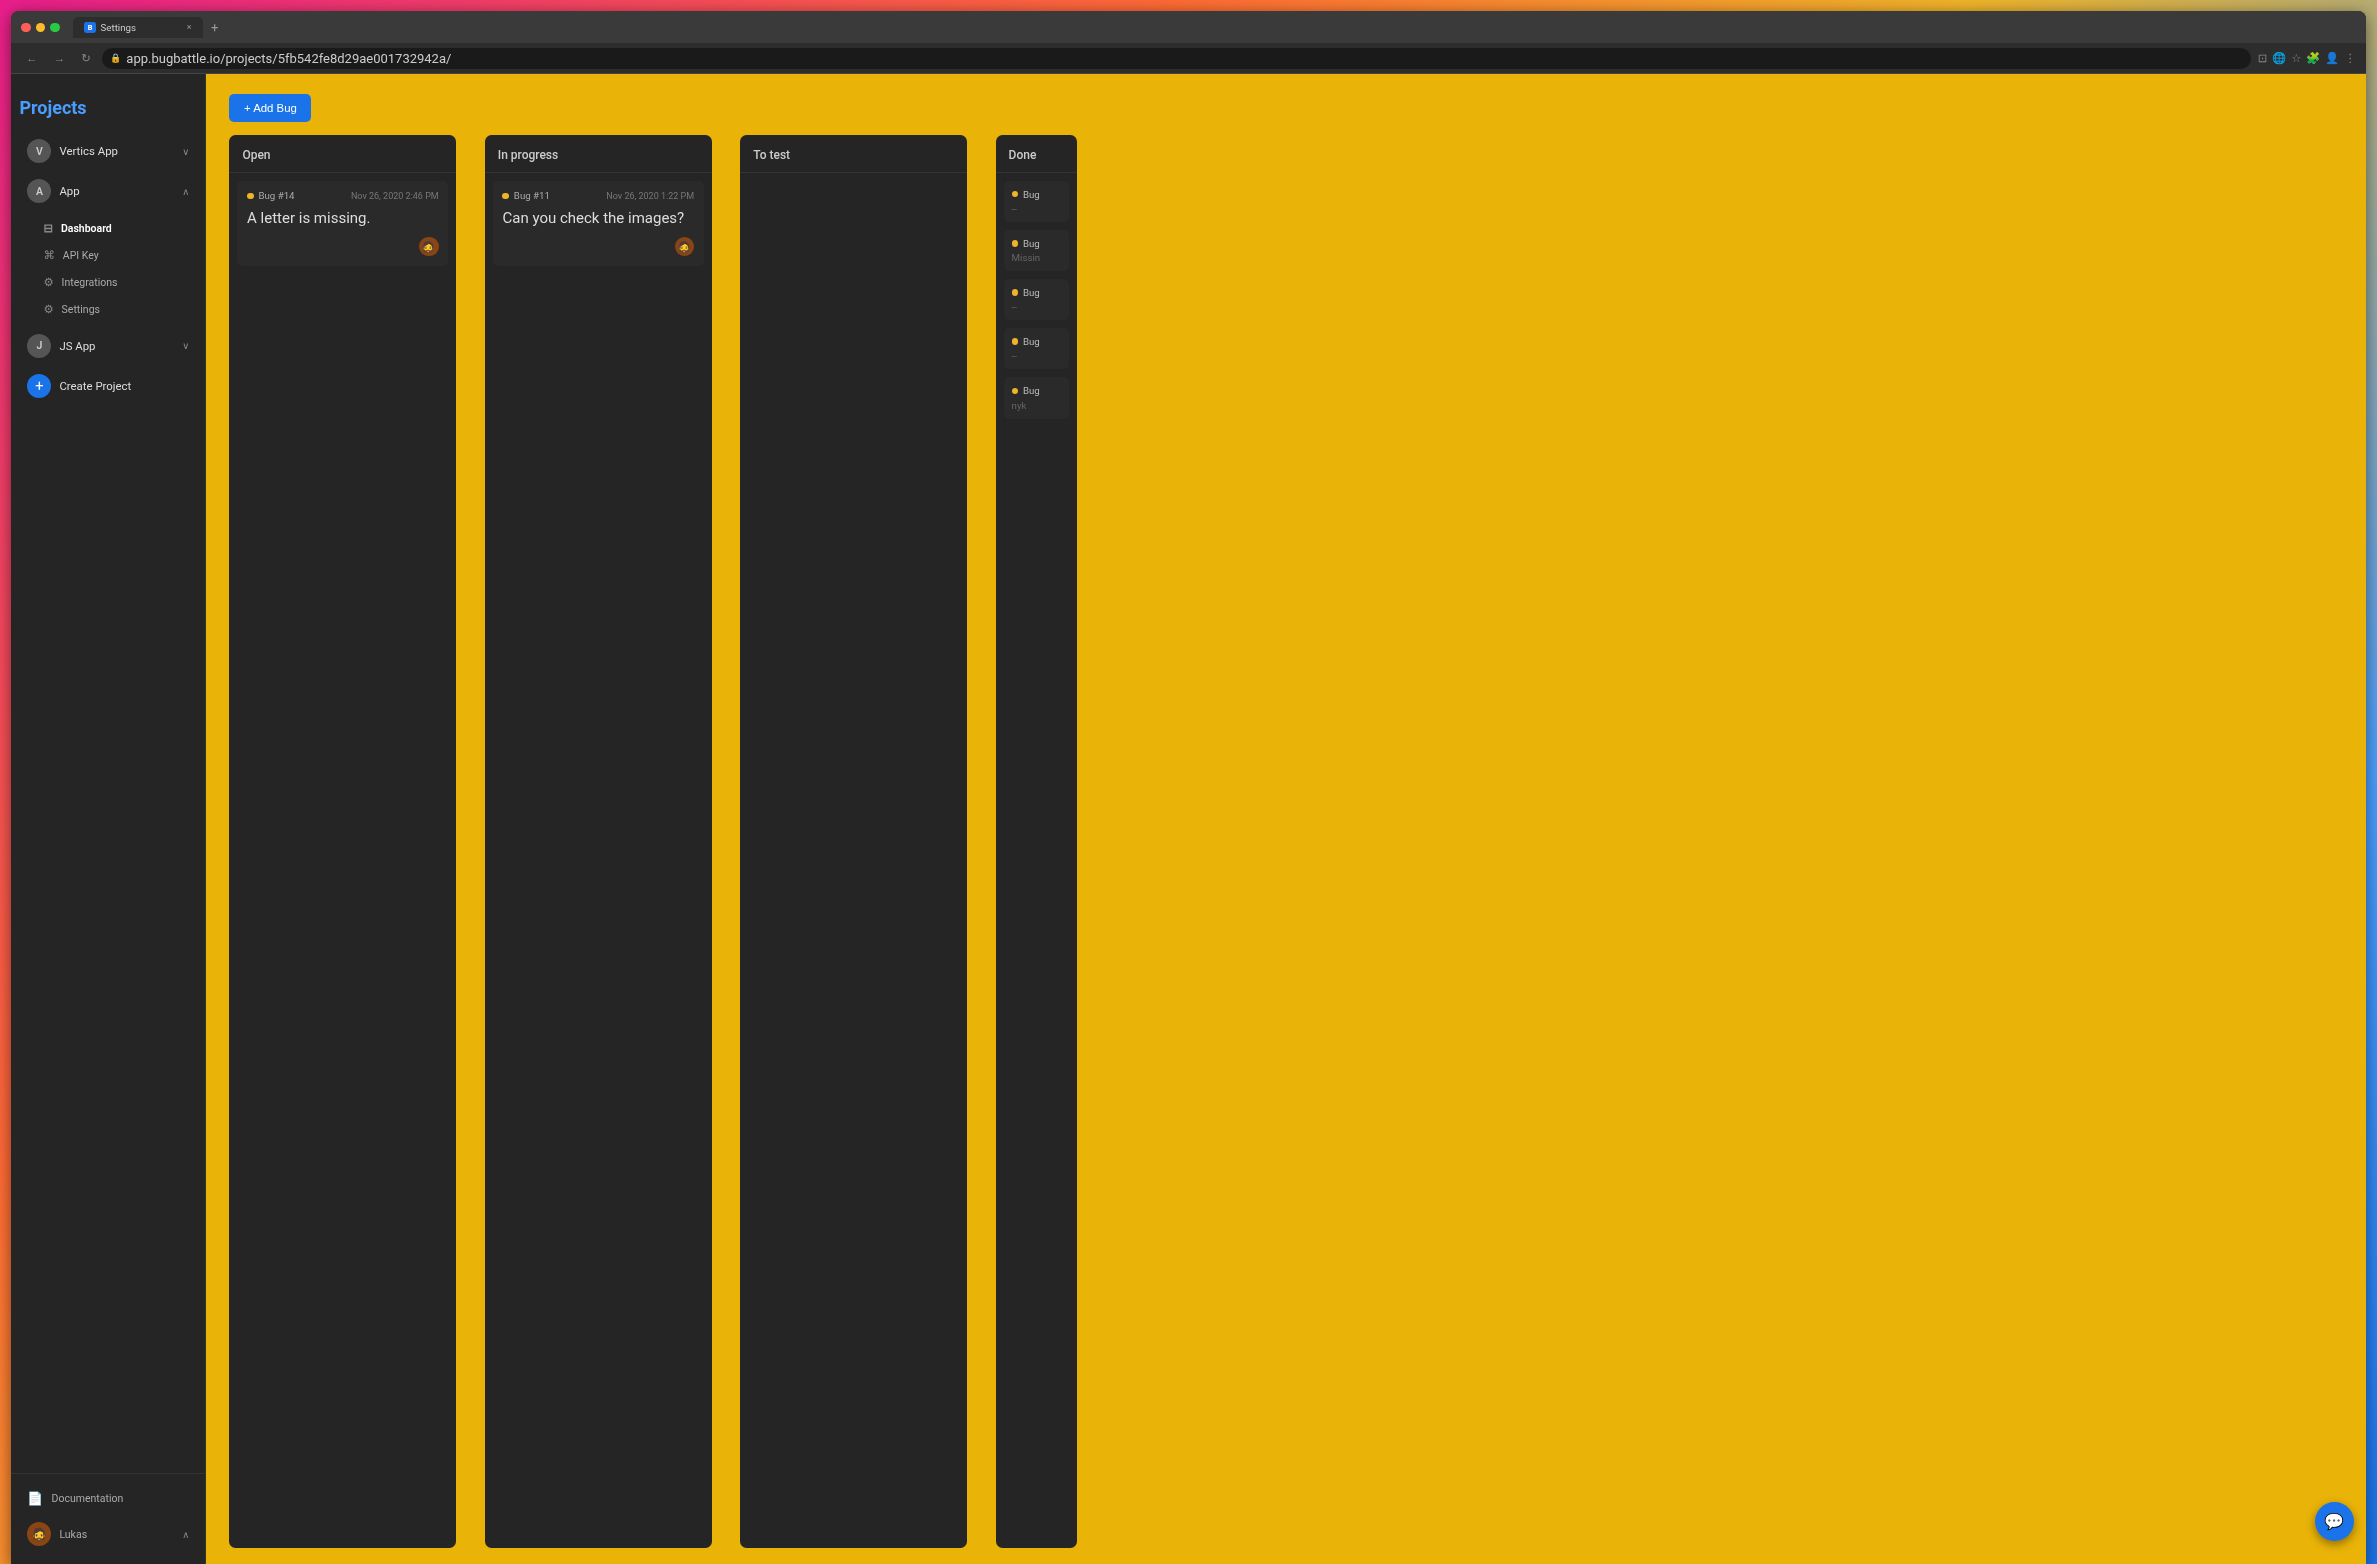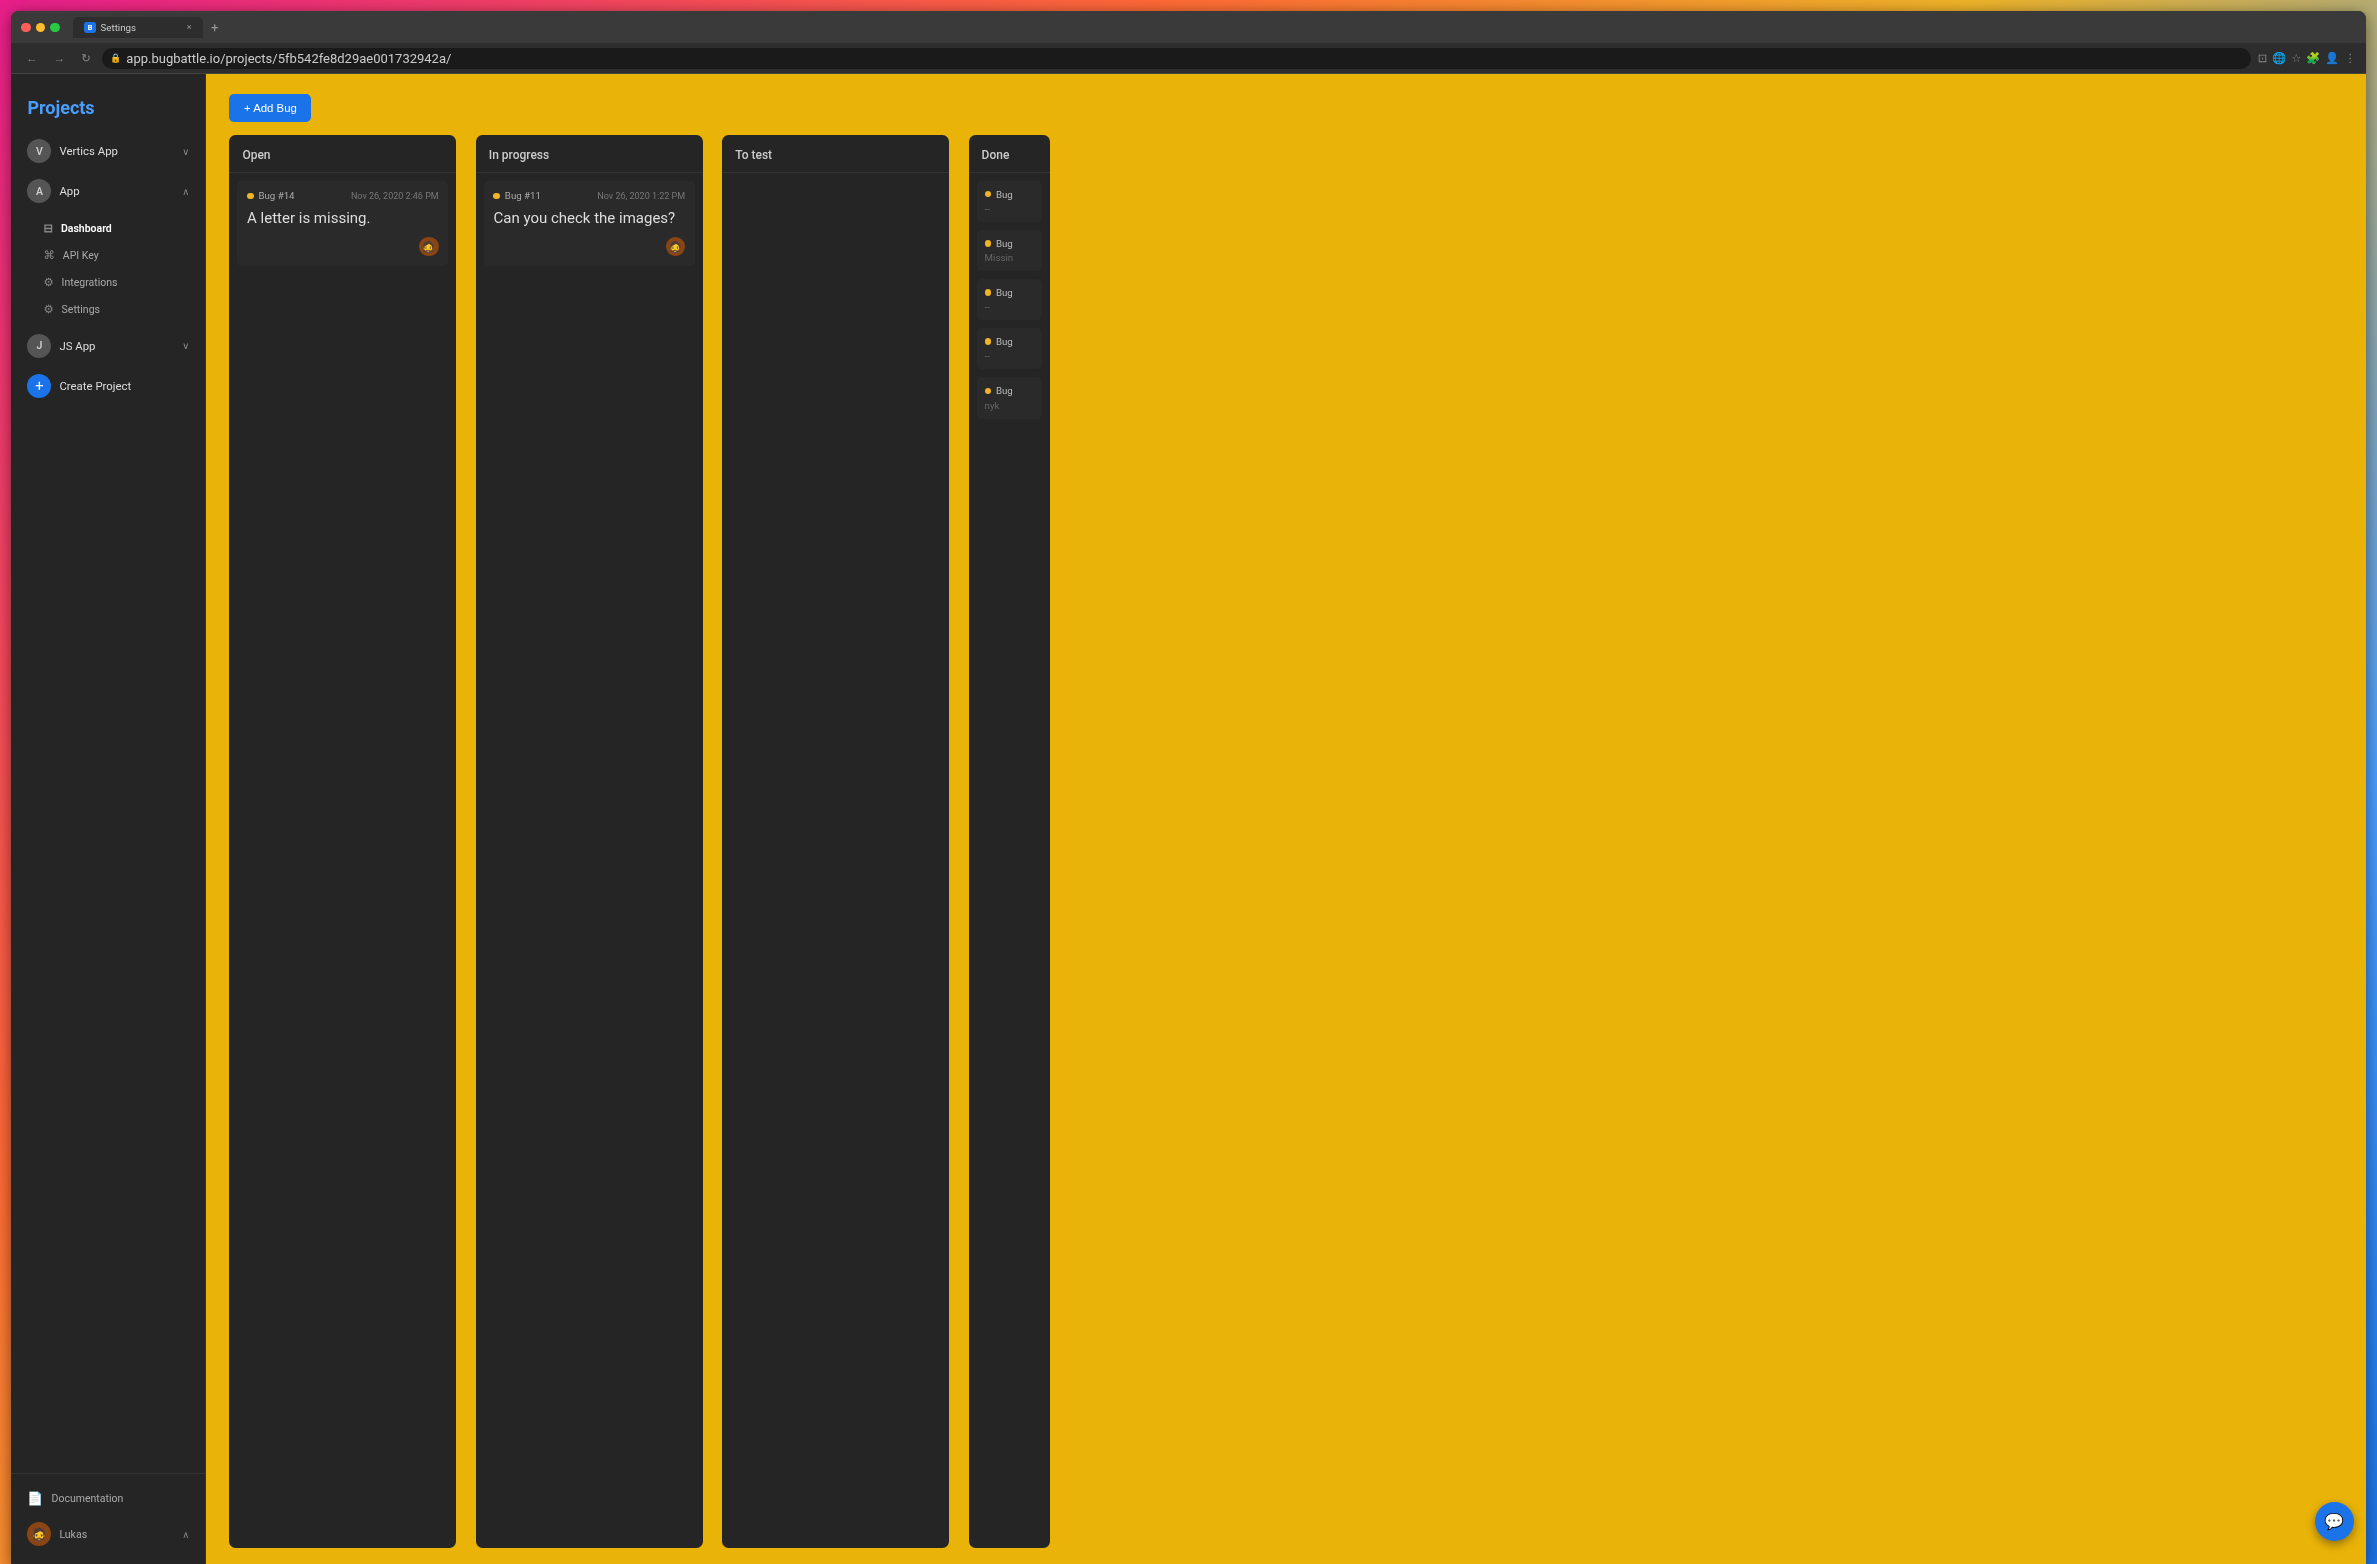--- a/index.html
+++ b/index.html
@@ -157,21 +157,21 @@
       display: flex;
       flex-direction: column;
       overflow-y: auto;
       border-right: 0.8px solid #333;
     }
 
     .sidebar-projects-title {
       font-size: 18px;
       font-weight: 700;
       color: #4a9eff;
-      padding: 23px 16px 13px;
+      padding: 23px 8px 13px;
     }
 
     .project-item {
       display: flex;
       align-items: center;
       padding: 8px 16px;
       cursor: pointer;
       gap: 8px;
     }
 
@@ -285,21 +285,21 @@
       font-size: 11.4px;
       font-weight: 500;
       cursor: pointer;
       display: flex;
       align-items: center;
       gap: 3.2px;
     }
 
     .kanban-board {
       display: flex;
-      gap: 8px;
+      gap: 17px;
       padding: 0 23px 16px;
       flex: 1;
       overflow-x: auto;
       overflow-y: hidden;
     }
 
     .kanban-column {
       width: 227px;
       min-width: 227px;
       background: #252525;

